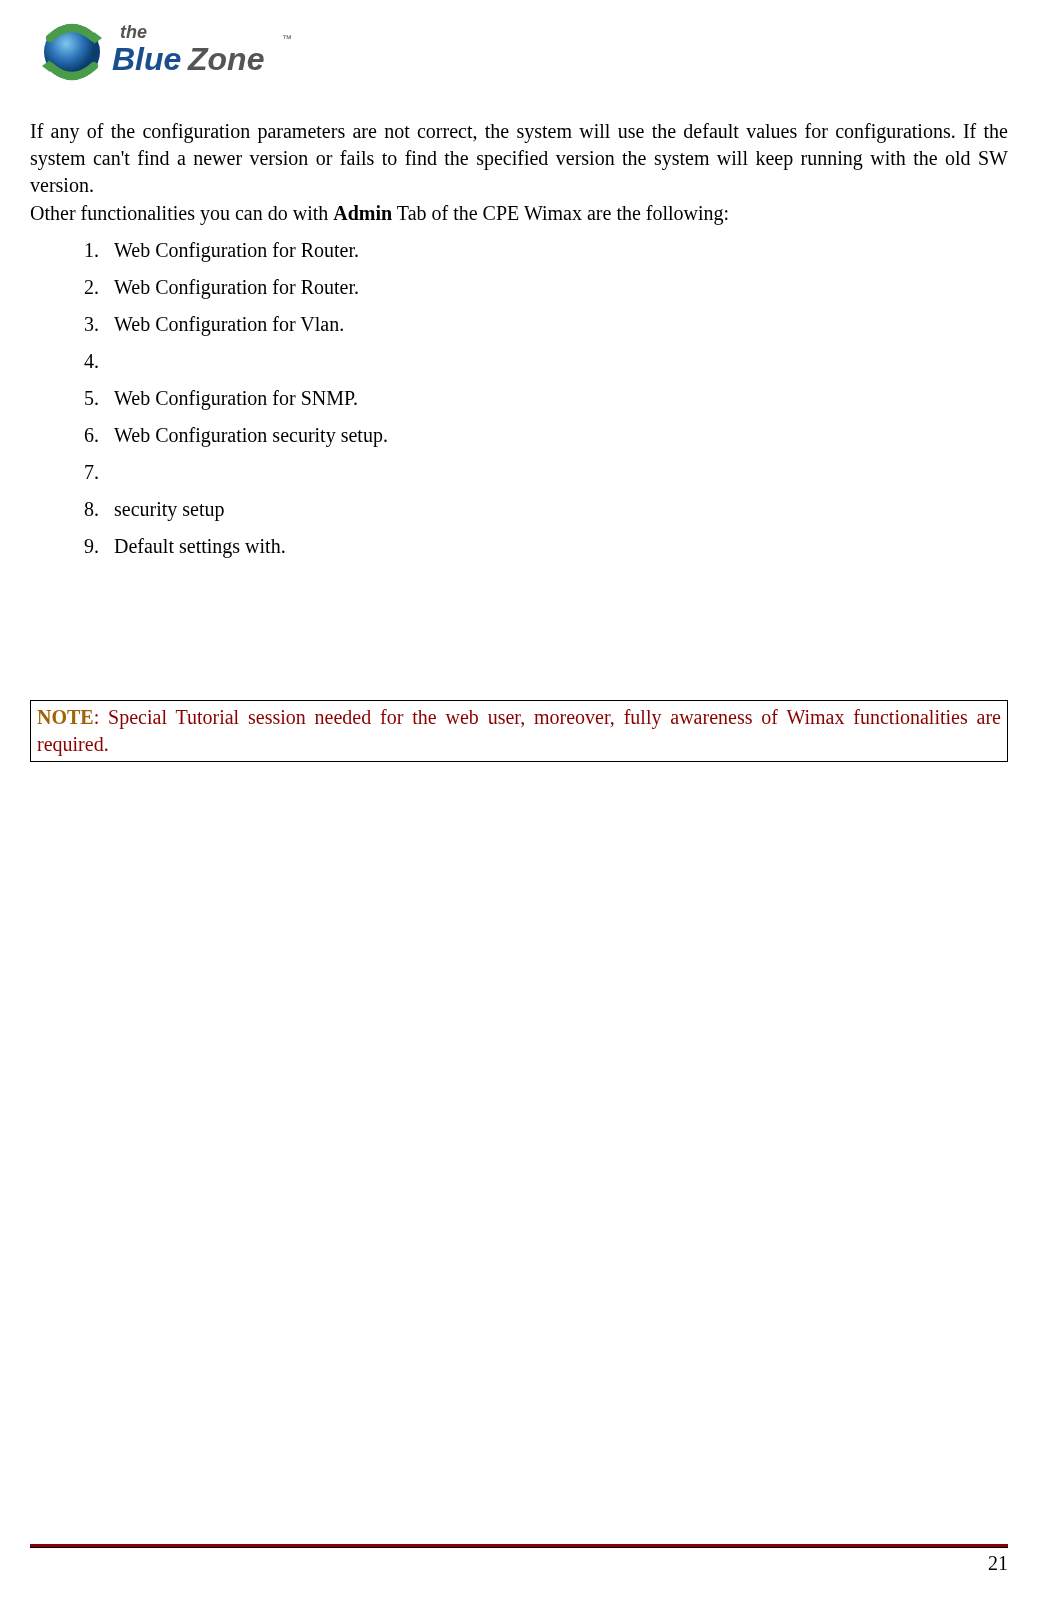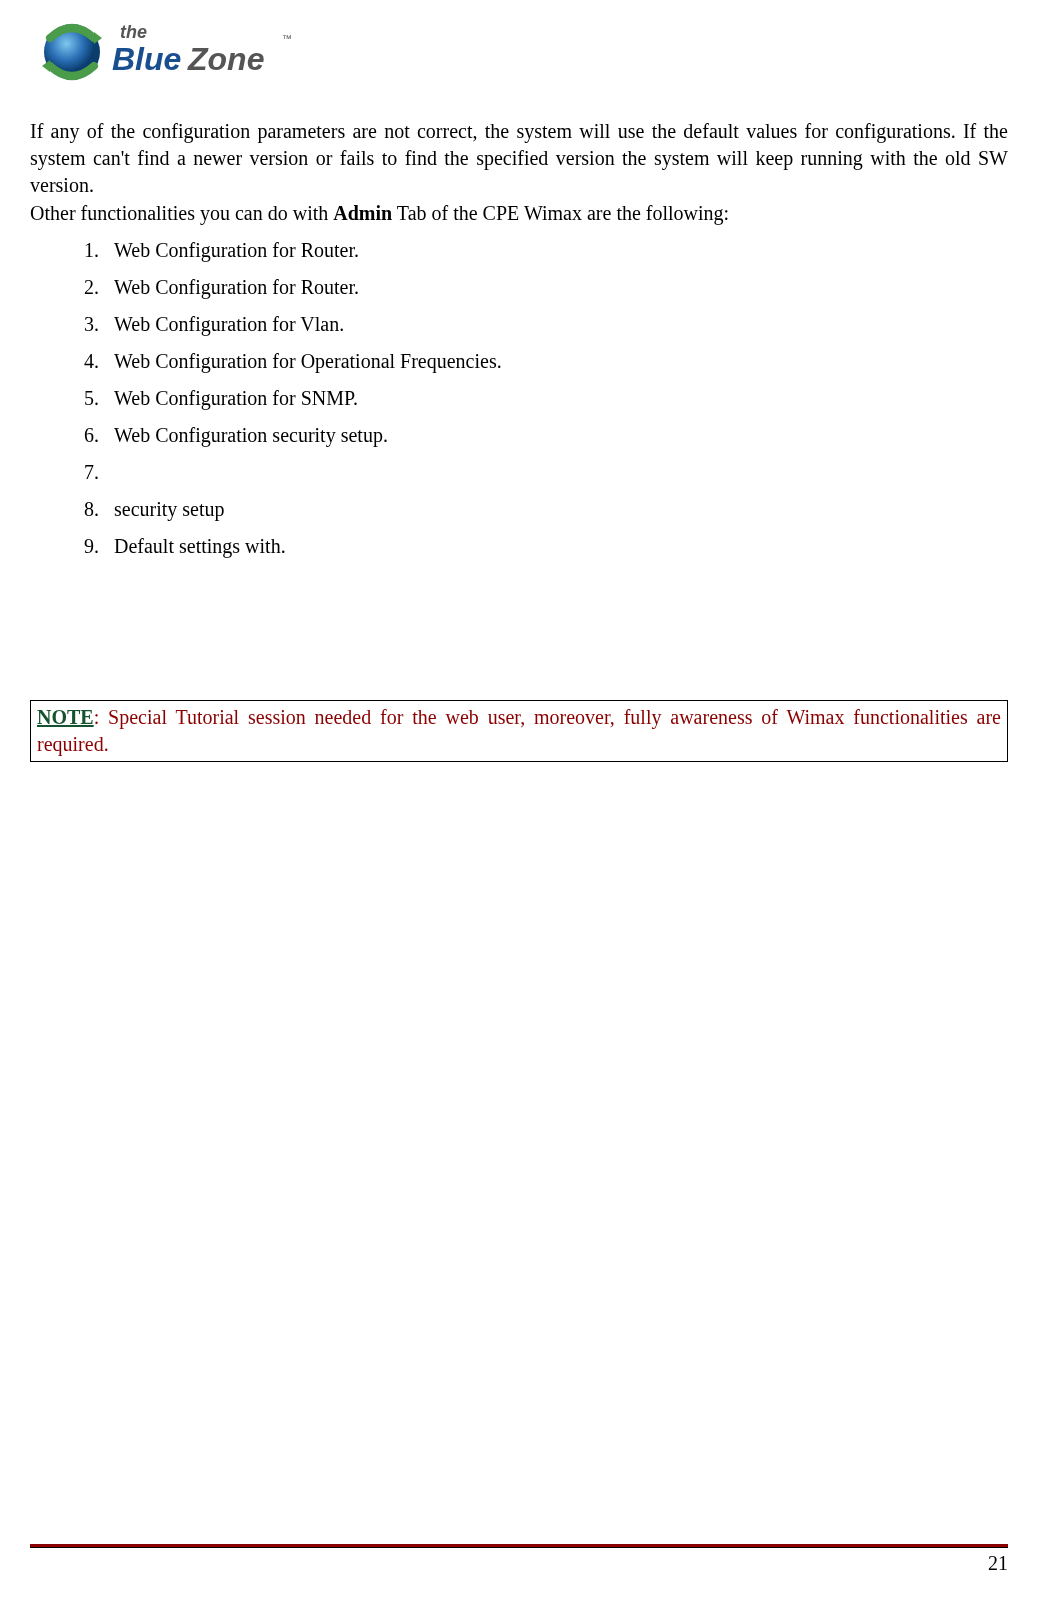--- a/index.html
+++ b/index.html
@@ -58,23 +58,22 @@
       flex-shrink: 0;
     }
     .note-box {
       border: 1.5px solid #000;
       padding: 3px 6px;
       margin-top: 140px;
       text-align: justify;
       line-height: 1.35;
     }
     .note-label {
-      color: #14532d;
+      color: #a16207;
       font-weight: bold;
-      text-decoration: underline;
     }
     .note-text {
       color: #8b0000;
     }
     .footer {
       position: absolute;
       bottom: 26px;
       left: 30px;
       right: 30px;
     }
@@ -130,21 +129,20 @@
   <li>
       <span class="num">2.</span>
       <span>Web Configuration for Router.</span>
     </li>
   <li>
       <span class="num">3.</span>
       <span>Web Configuration for Vlan.</span>
     </li>
   <li>
       <span class="num">4.</span>
-      <span>Web Configuration for Operational Frequencies.</span>
     </li>
   <li>
       <span class="num">5.</span>
       <span>Web Configuration for SNMP.</span>
     </li>
   <li>
       <span class="num">6.</span>
       <span>Web Configuration security setup.</span>
     </li>
   <li>

